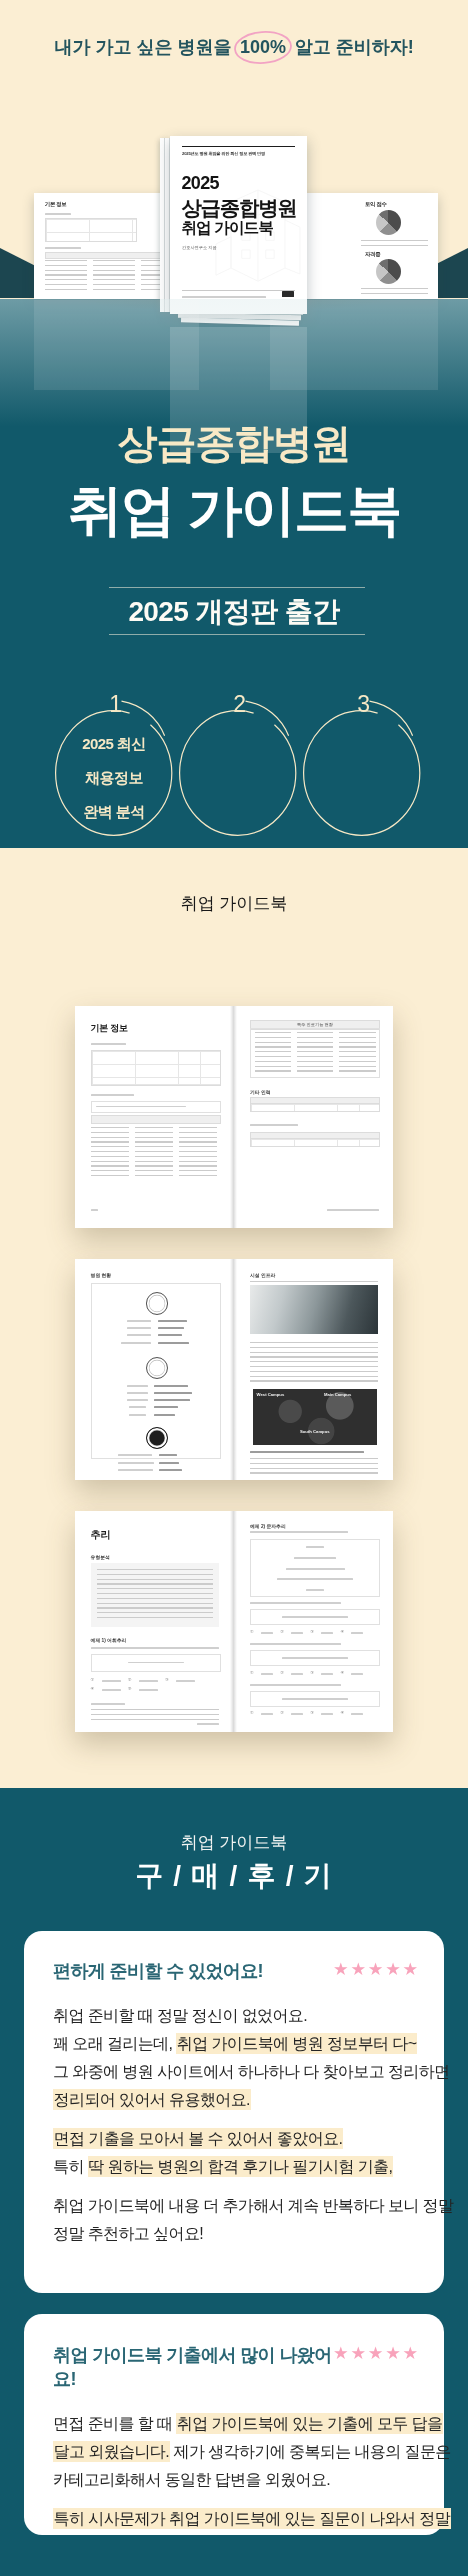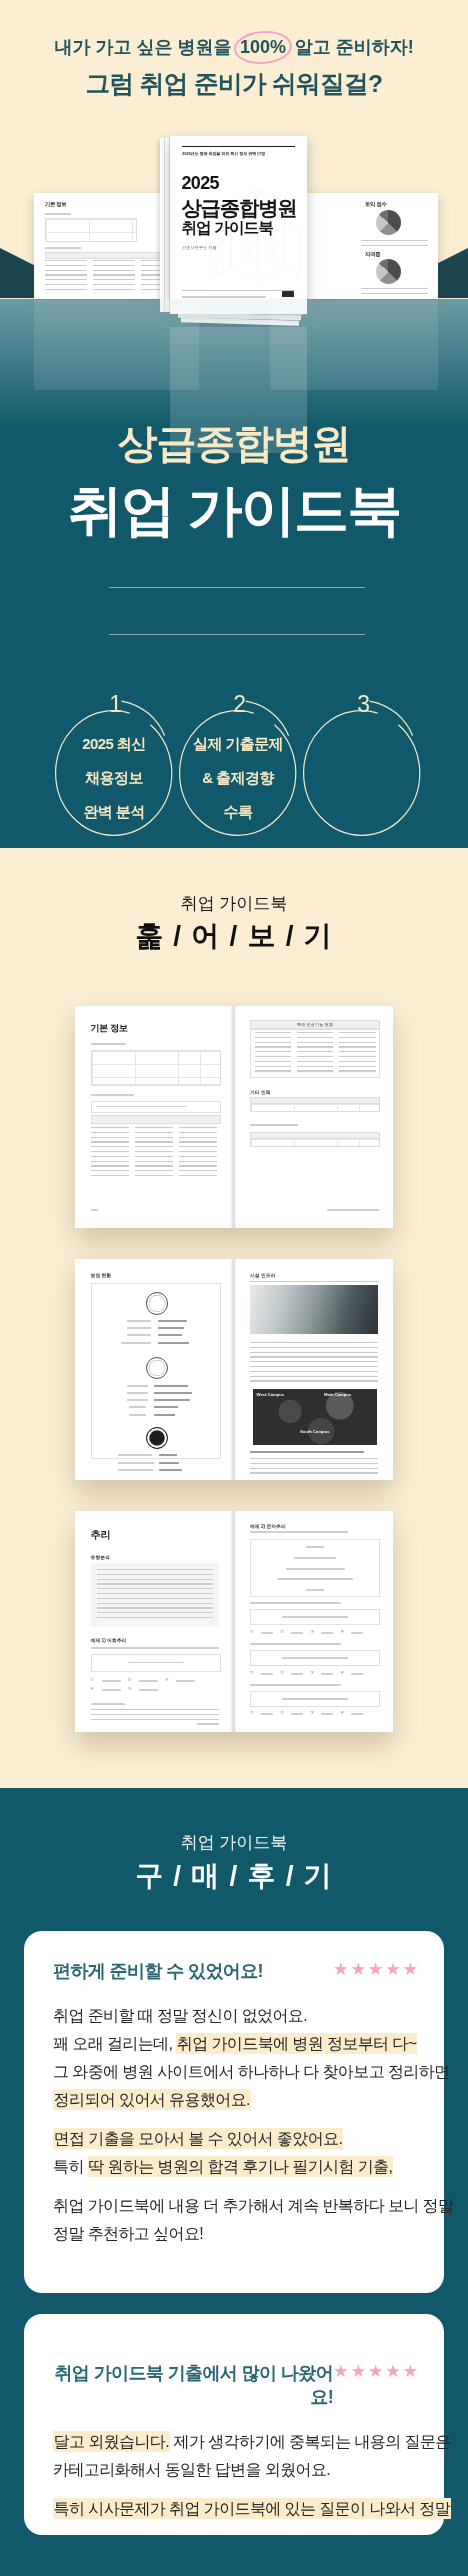--- a/index.html
+++ b/index.html
@@ -85,23 +85,23 @@
   .optrow{position:absolute;display:flex;gap:7.2px;}
   .optrow .ph{width:19px;height:1.8px;margin-top:2.4px;}
   .optmark{font-size:4.2px;color:#777;line-height:4.8px;}
   
   .rv-kicker{top:1831px;left:0;width:468px;text-align:center;font-size:17px;color:#f2f4f2;}
   .rv-title{top:1857px;left:0;width:468px;text-align:center;font-size:28px;font-weight:800;color:#ffffff;letter-spacing:1.2px;}
   .card{left:24px;width:420px;background:#fff;border-radius:18px;box-sizing:border-box;padding:0 24px 0 29px;}
   .card1{top:1931px;height:362px;}
   .card2{top:2314px;height:221px;}
   .rev-head{display:flex;justify-content:space-between;align-items:flex-start;}
-  .rev-title{font-size:18px;font-weight:800;color:#2a6674;letter-spacing:-0.6px;text-align:right;}
+  .rev-title{font-size:18px;font-weight:800;color:#2a6674;letter-spacing:-0.6px;}
   .card1 .rev-head{padding-top:28px;}
-  .card2 .rev-head{padding-top:47px;}
+  .card2 .rev-head{padding-top:29px;}
   .rev-stars{font-size:17.4px;color:#f8a3bb;letter-spacing:1.8px;white-space:nowrap;}
   .rev-body{margin-top:19px;}
   .rev-line{font-size:16px;line-height:28px;color:#242424;letter-spacing:-0.6px;white-space:nowrap;}
   .rev-gap{height:10.8px;}
   .hl{background:#fbeccb;padding:1.8px 0.6px;}
 </style>
 </head>
 <body>
 
 <div id="page">
@@ -109,21 +109,20 @@
   <div class="abs sec-hero"></div>
   <div class="abs sec-promo"></div>
   <div class="abs sec-overview"></div>
   <div class="abs sec-reviews"></div>
 
   <div class="abs tagline">
     <span>내가 가고 싶은 병원을 </span><span class="tag-hl"><svg width="62" height="37" viewBox="0 0 104 62">
           <ellipse cx="52" cy="31" rx="47" ry="26" fill="none" stroke="#f2a3c4" stroke-width="3" transform="rotate(-4 52 31)"></ellipse>
         </svg><span>100%</span></span><span> 알고 준비하자!</span>
   </div>
-  <div class="abs headline">그럼 취업 준비가 쉬워질걸?</div>
 
   <div class="abs wedge l"></div>
   <div class="abs wedge r"></div>
   <div class="abs book-shadow"></div>
 
   <div class="abs openbook ob-left">
     <div class="mini-h abs" style="left:10.8px;top:8.4px;font-size:5.4px;">기본 정보</div>
     <div class="abs ph" style="left:10.8px;top:20.4px;width:26.4px;"></div>
     <div class="abs gridtable" style="left:10.8px;top:25px;width:90px;height:21.6px;"></div>
     <div class="abs ph" style="left:10.8px;top:54px;width:36px;"></div>
@@ -168,20 +167,21 @@
 
   <div class="abs refl-grad"></div>
   <div class="abs ghost" style="top:300px;left:34px;width:165px;height:90px;"></div>
   <div class="abs ghost" style="top:300px;left:270px;width:168px;height:90px;"></div>
   <div class="abs ghost" style="top:327px;left:170px;width:137px;height:126px;opacity:.16;"></div>
 
   <div class="abs promo-t1">상급종합병원</div>
   <div class="abs promo-t2">취업 가이드북</div>
 
   <div class="abs ed-rule" style="top:587px;"></div>
+  <div class="abs edition">2025 개정판 출간</div>
   <div class="abs ed-rule" style="top:634px;"></div>
 
   <div class="abs features">
     <div class="feature">
       <svg class="feat-svg" width="124" height="154" viewBox="0 0 207 256">
         <ellipse cx="103" cy="148" rx="97" ry="104" fill="none" stroke="#f6e8c5" stroke-width="2" stroke-dasharray="500 40"></ellipse>
         <path d="M116 28 C150 34 176 56 188 86" fill="none" stroke="#f6e8c5" stroke-width="2"></path>
       </svg>
       <div class="feat-num">1</div>
       <div class="feat-lines">
@@ -189,37 +189,31 @@
         <div>채용정보</div>
         <div>완벽 분석</div>
       </div>
     </div>
     <div class="feature">
       <svg class="feat-svg" width="124" height="154" viewBox="0 0 207 256">
         <ellipse cx="103" cy="148" rx="97" ry="104" fill="none" stroke="#f6e8c5" stroke-width="2" stroke-dasharray="500 40"></ellipse>
         <path d="M116 28 C150 34 176 56 188 86" fill="none" stroke="#f6e8c5" stroke-width="2"></path>
       </svg>
       <div class="feat-num">2</div>
-      <div class="feat-lines">
-        <div>실제 기출문제</div>
-        <div>&amp; 출제경향</div>
-        <div>수록</div>
-      </div>
     </div>
     <div class="feature">
       <svg class="feat-svg" width="124" height="154" viewBox="0 0 207 256">
         <ellipse cx="103" cy="148" rx="97" ry="104" fill="none" stroke="#f6e8c5" stroke-width="2" stroke-dasharray="500 40"></ellipse>
         <path d="M116 28 C150 34 176 56 188 86" fill="none" stroke="#f6e8c5" stroke-width="2"></path>
       </svg>
       <div class="feat-num">3</div>
     </div>
   </div>
 
   <div class="abs ov-kicker">취업 가이드북</div>
-  <div class="abs ov-title">훑 / 어 / 보 / 기</div>
 
   <div class="abs spread" style="top:1006px;height:222px;">
     <div class="sp-h" style="left:15.6px;top:15.6px;font-size:9px;">기본 정보</div>
     <div class="abs ph" style="left:15.6px;top:37px;width:35px;"></div>
     <div class="abs gridtable" style="left:15.6px;top:44px;width:128px;height:34px;"></div>
     <div class="abs ph" style="left:15.6px;top:88px;width:43px;"></div>
     <div class="box" style="left:15.6px;top:95px;width:128px;height:9.6px;">
         <div class="abs ph" style="left:4.8px;top:3.6px;width:90px;"></div>
       </div>
     <div class="abs thead" style="left:15.6px;top:109px;width:128px;height:7.2px;"></div>
@@ -393,20 +387,21 @@
         <div class="rev-line"><span>정말 추천하고 싶어요!</span></div>
       </div>
   </div>
 
   <div class="abs card card2">
     <div class="rev-head">
       <div class="rev-title">취업 가이드북 기출에서 많이 나왔어요!</div>
       <div class="rev-stars">★★★★★</div>
     </div>
     <div class="rev-body">
+        <div class="rev-line"><span>면접 준비를 할 때 </span><span class="hl">취업 가이드북에 있는 기출에 모두 답을</span></div>
         <div class="rev-line"><span class="hl">달고 외웠습니다.</span><span> 제가 생각하기에 중복되는 내용의 질문은</span></div>
         <div class="rev-line"><span>카테고리화해서 동일한 답변을 외웠어요.</span></div>
         <div class="rev-gap"></div>
         <div class="rev-line"><span class="hl">특히 시사문제가 취업 가이드북에 있는 질문이 나와서 정말</span></div>
       </div>
   </div>
 
 </div>
 
 

